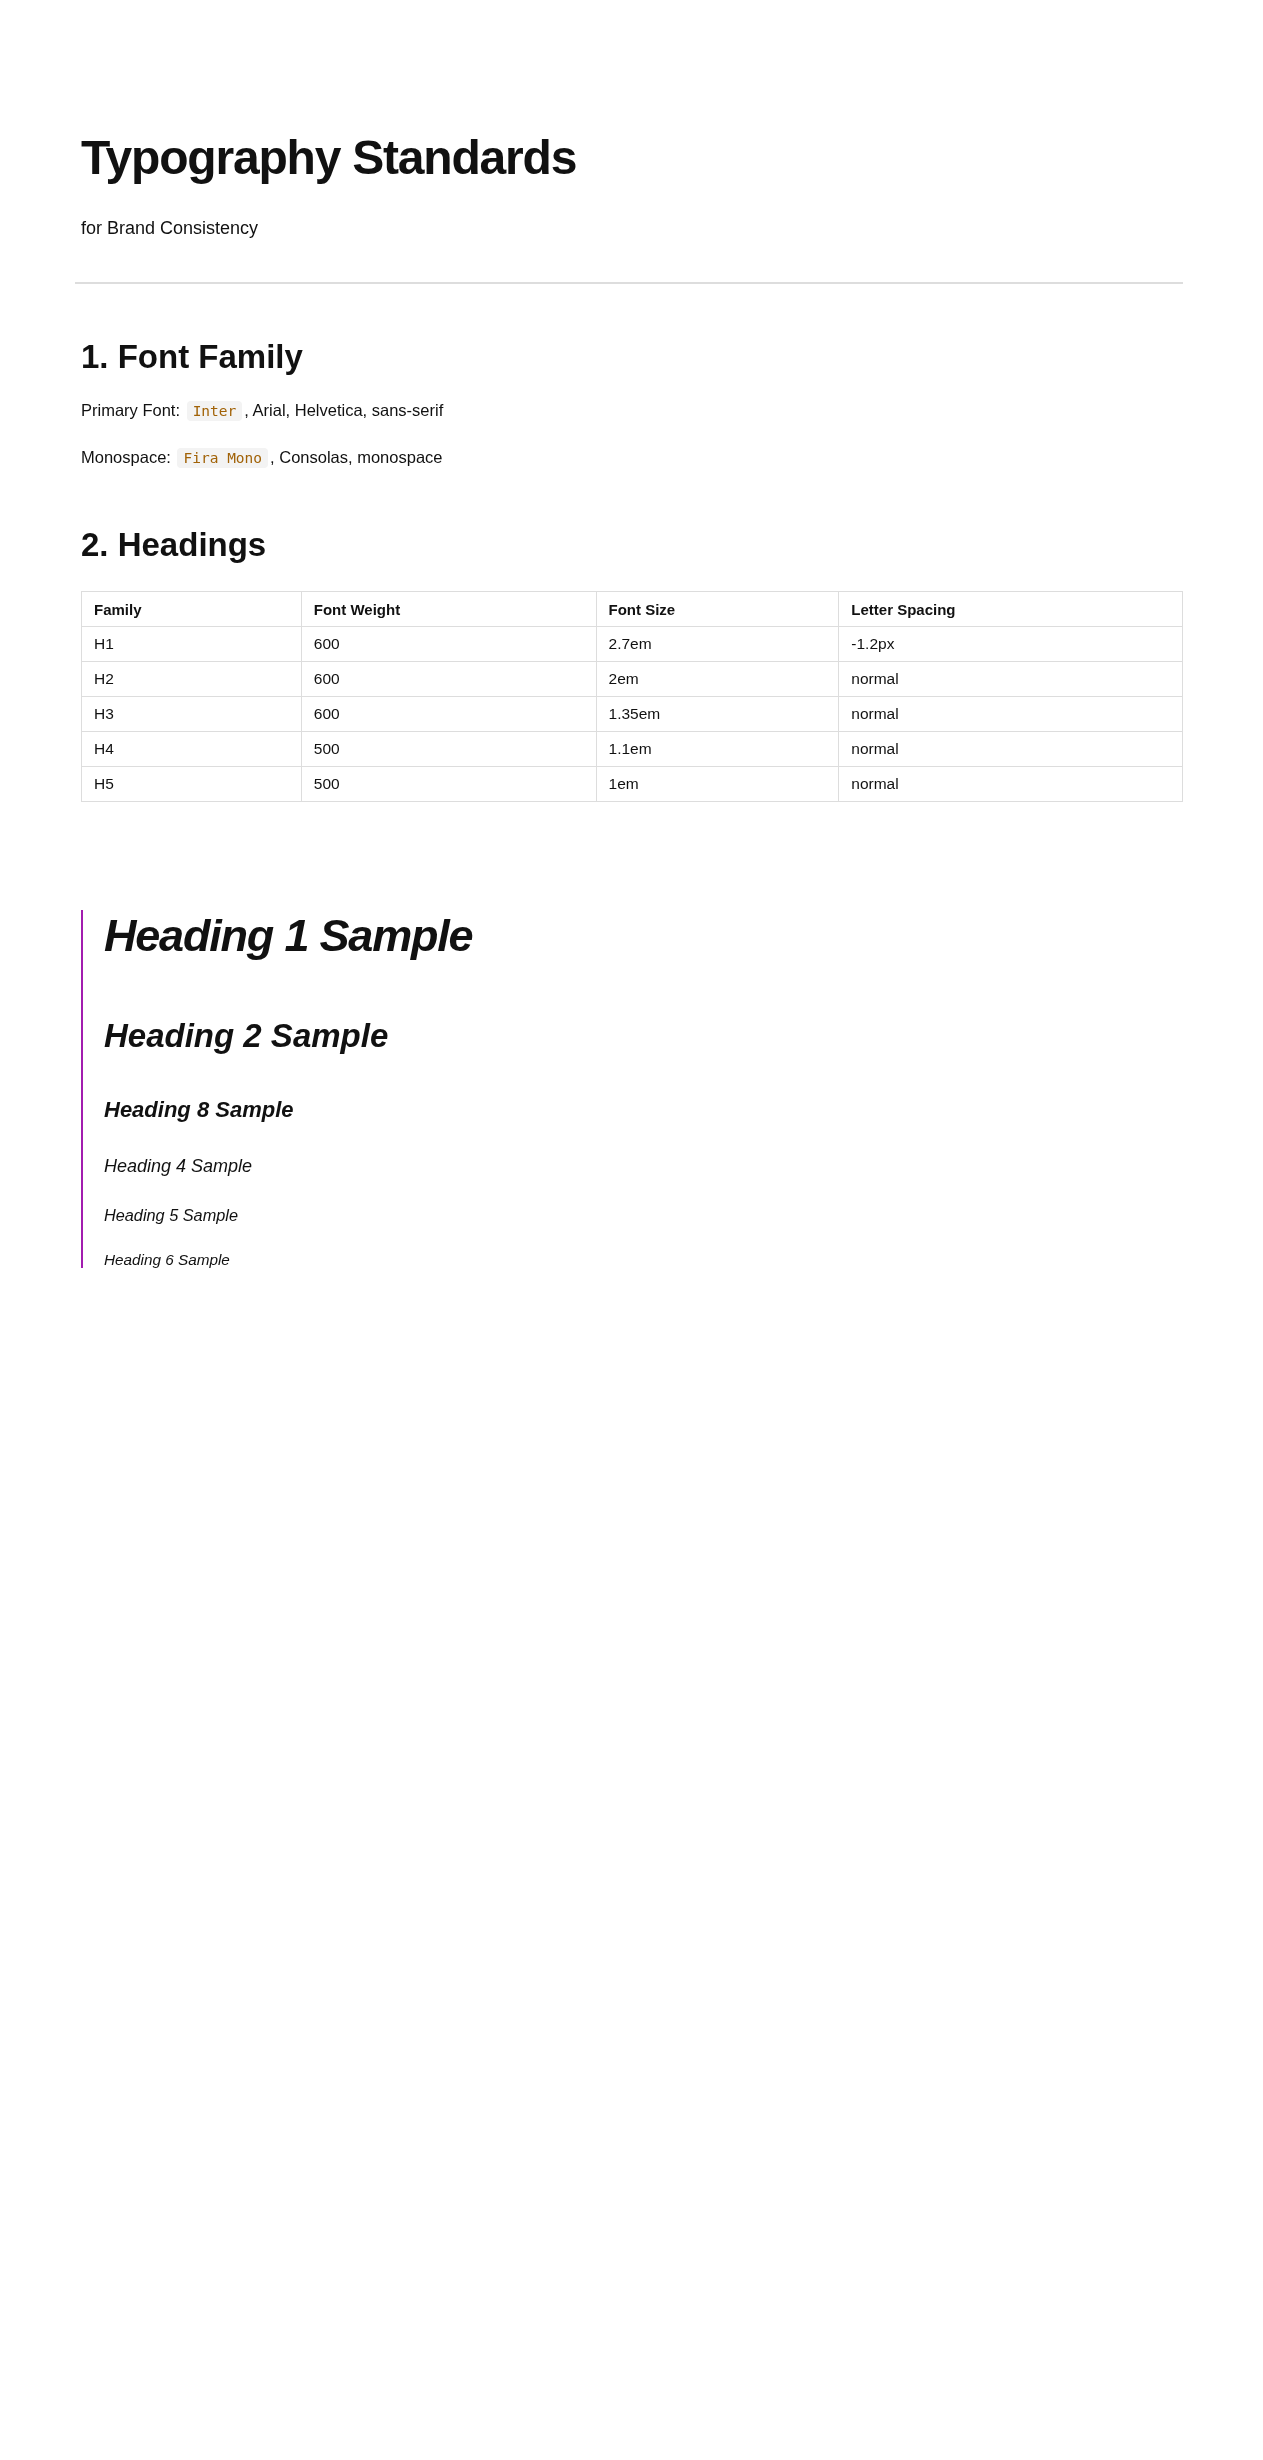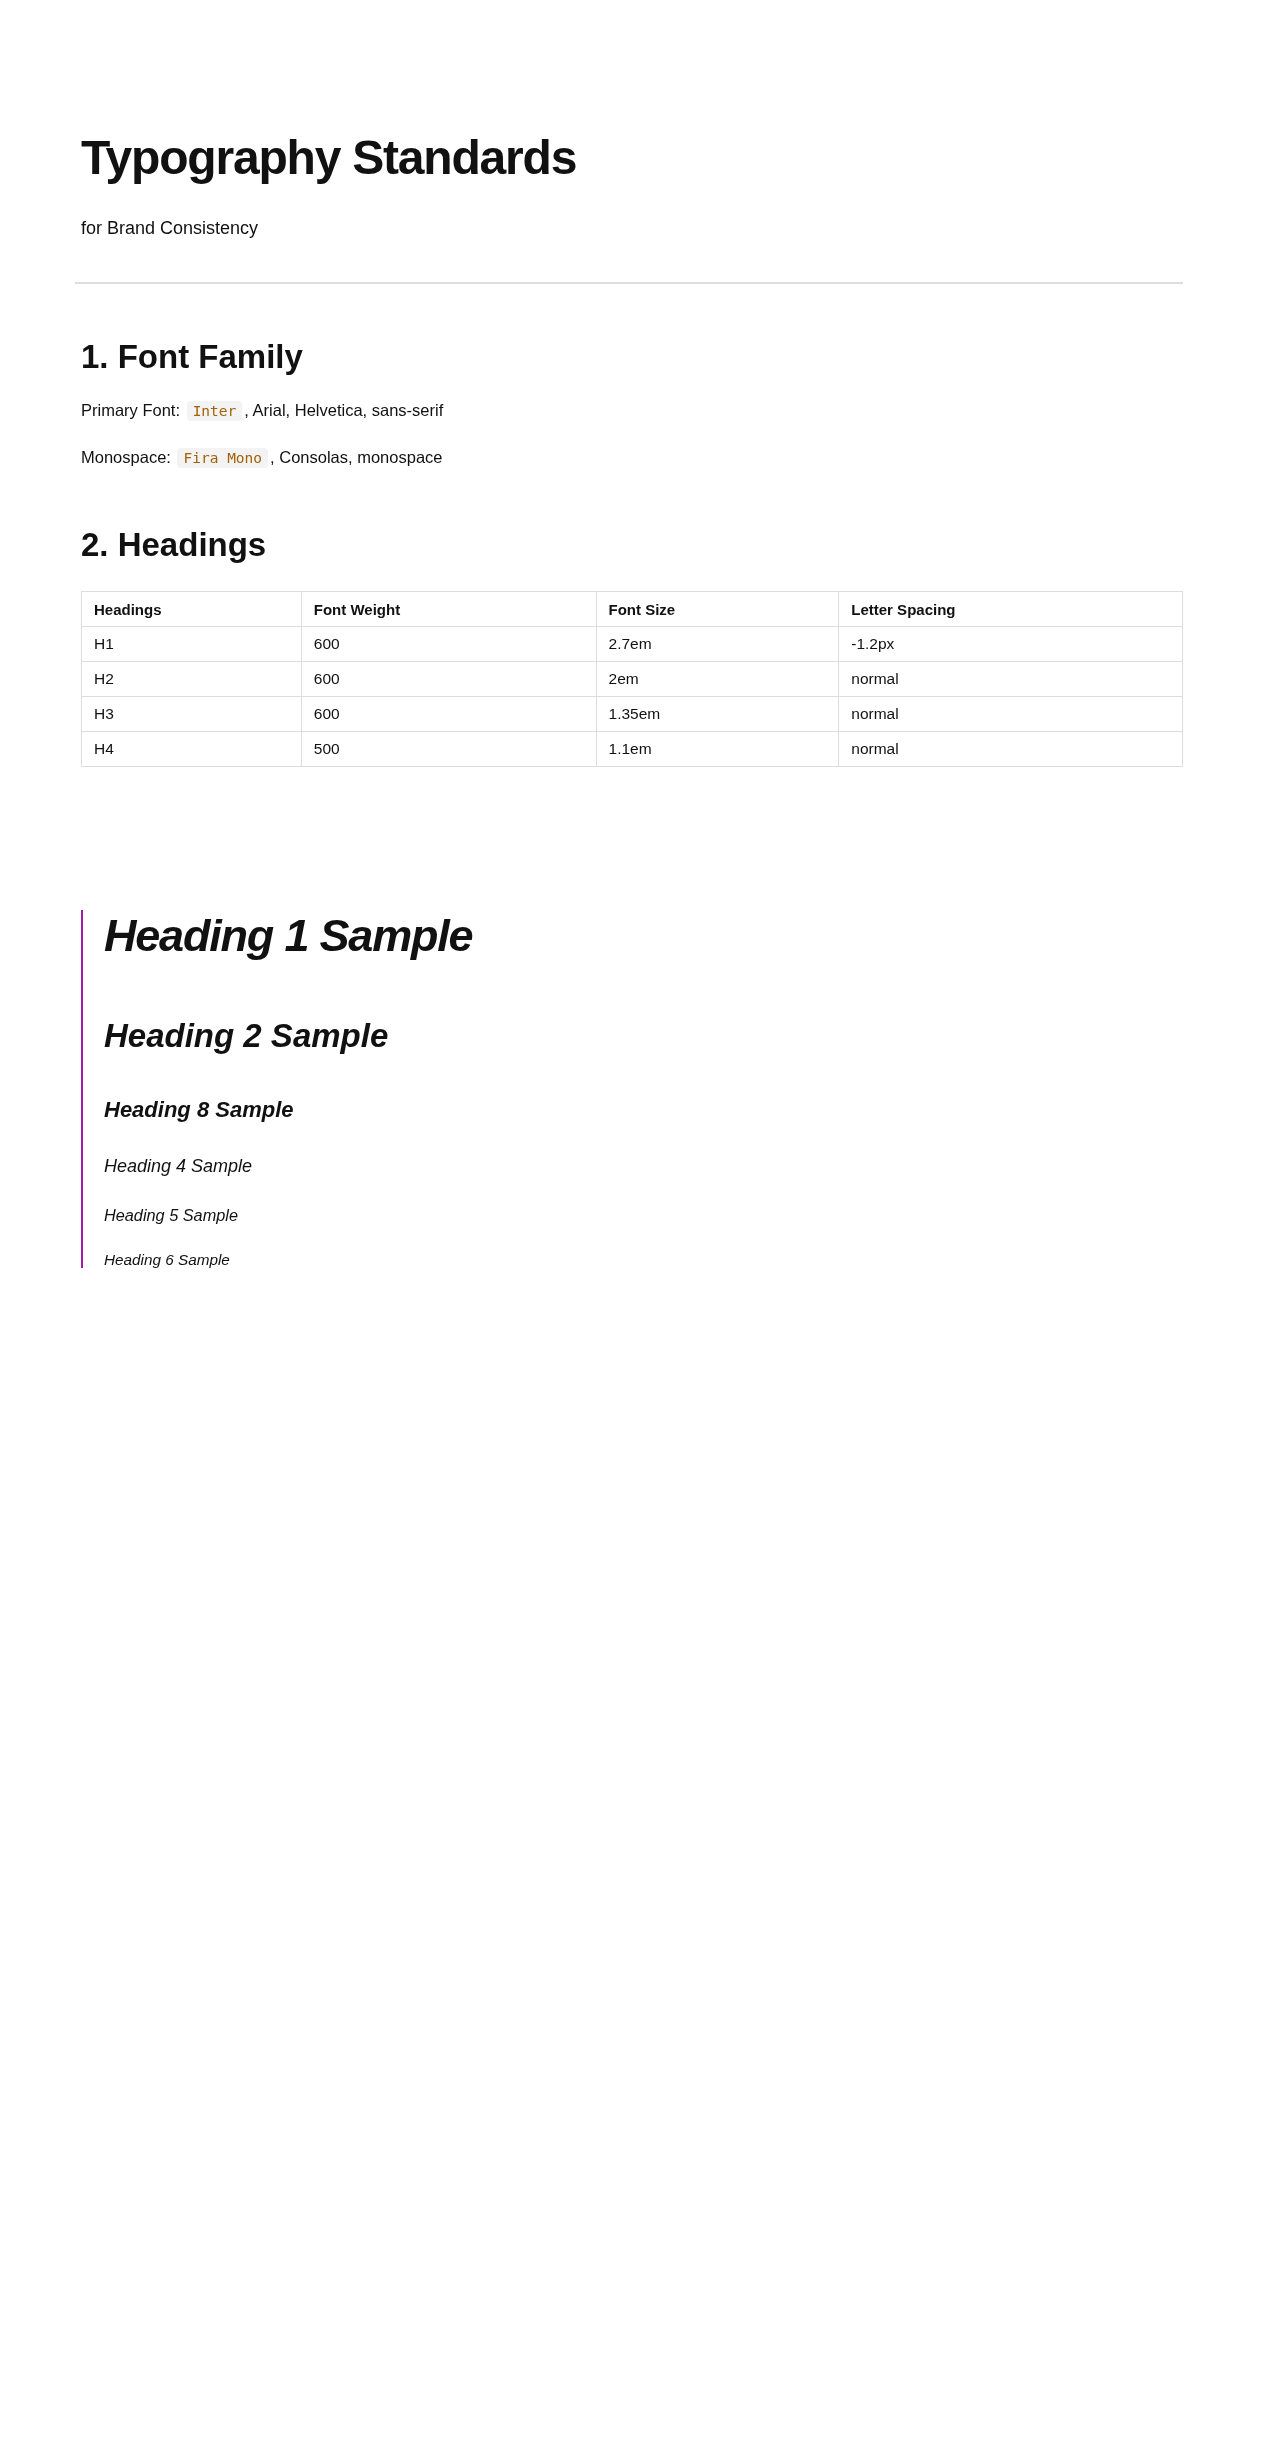--- a/index.html
+++ b/index.html
@@ -135,21 +135,21 @@
   <p class="para p2">
     <span>Monospace:</span>
     <code>Fira Mono</code><span>, Consolas, monospace</span>
   </p>
 
   <h2 class="section-title sec2">2. Headings</h2>
 
   <table class="spec-table">
     <thead>
       <tr>
-        <th class="col1">Headings</th>
+        <th class="col1">Family</th>
         <th class="col2">Font Weight</th>
         <th class="col3">Font Size</th>
         <th class="col4">Letter Spacing</th>
       </tr>
     </thead>
     <tbody>
       <tr>
         <td>H1</td>
         <td>600</td>
         <td>2.7em</td>
@@ -166,20 +166,26 @@
         <td>600</td>
         <td>1.35em</td>
         <td>normal</td>
       </tr>
       <tr>
         <td>H4</td>
         <td>500</td>
         <td>1.1em</td>
         <td>normal</td>
       </tr>
+      <tr>
+        <td>H5</td>
+        <td>500</td>
+        <td>1em</td>
+        <td>normal</td>
+      </tr>
     </tbody>
   </table>
 
   <div class="samples">
     <div class="sample s1">Heading 1 Sample</div>
     <div class="sample s2">Heading 2 Sample</div>
     <div class="sample s3">Heading 8 Sample</div>
     <div class="sample s4">Heading 4 Sample</div>
     <div class="sample s5">Heading 5 Sample</div>
     <div class="sample s6">Heading 6 Sample</div>

